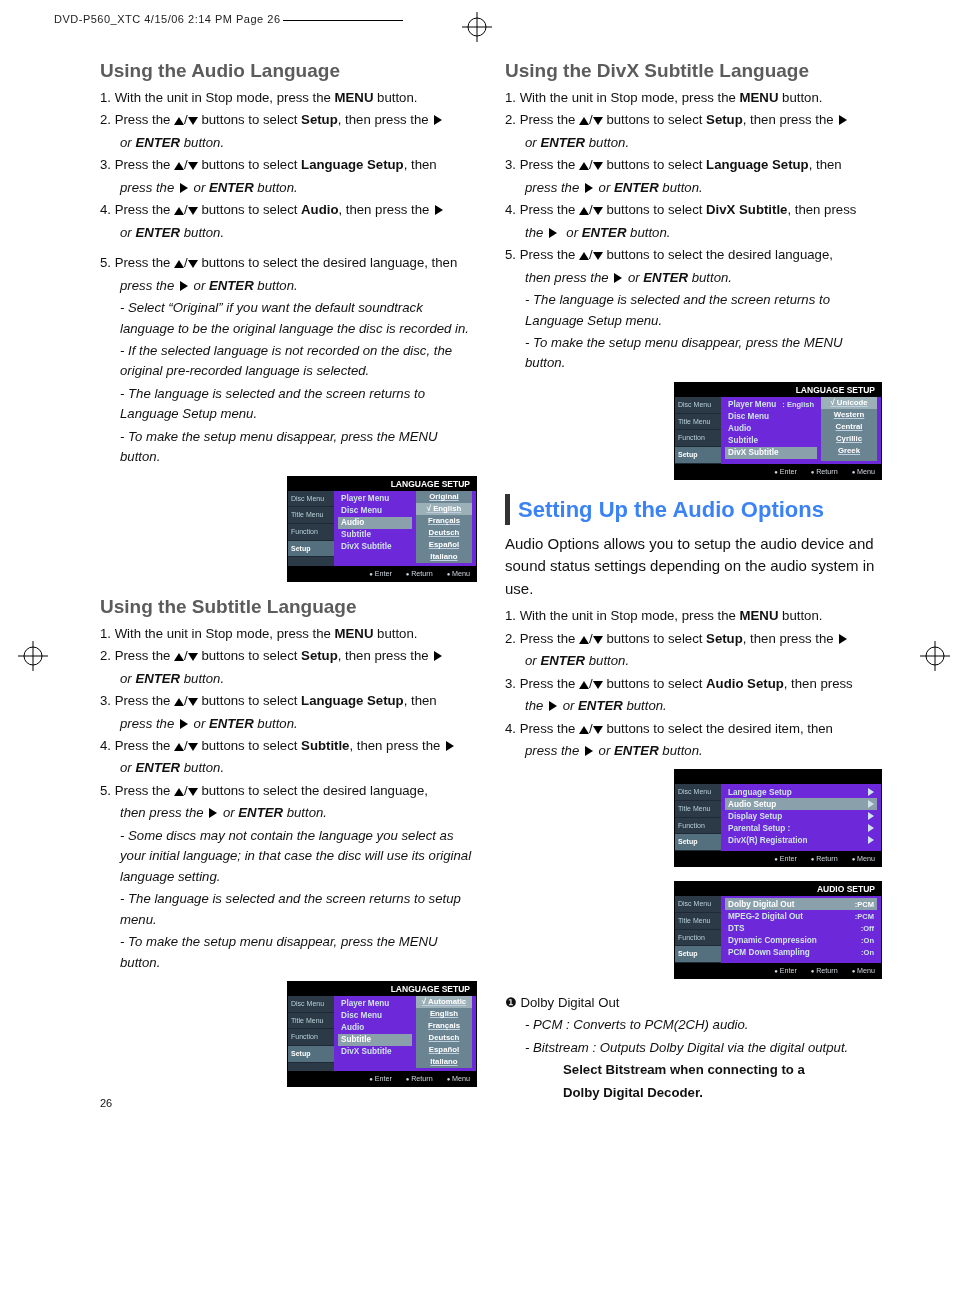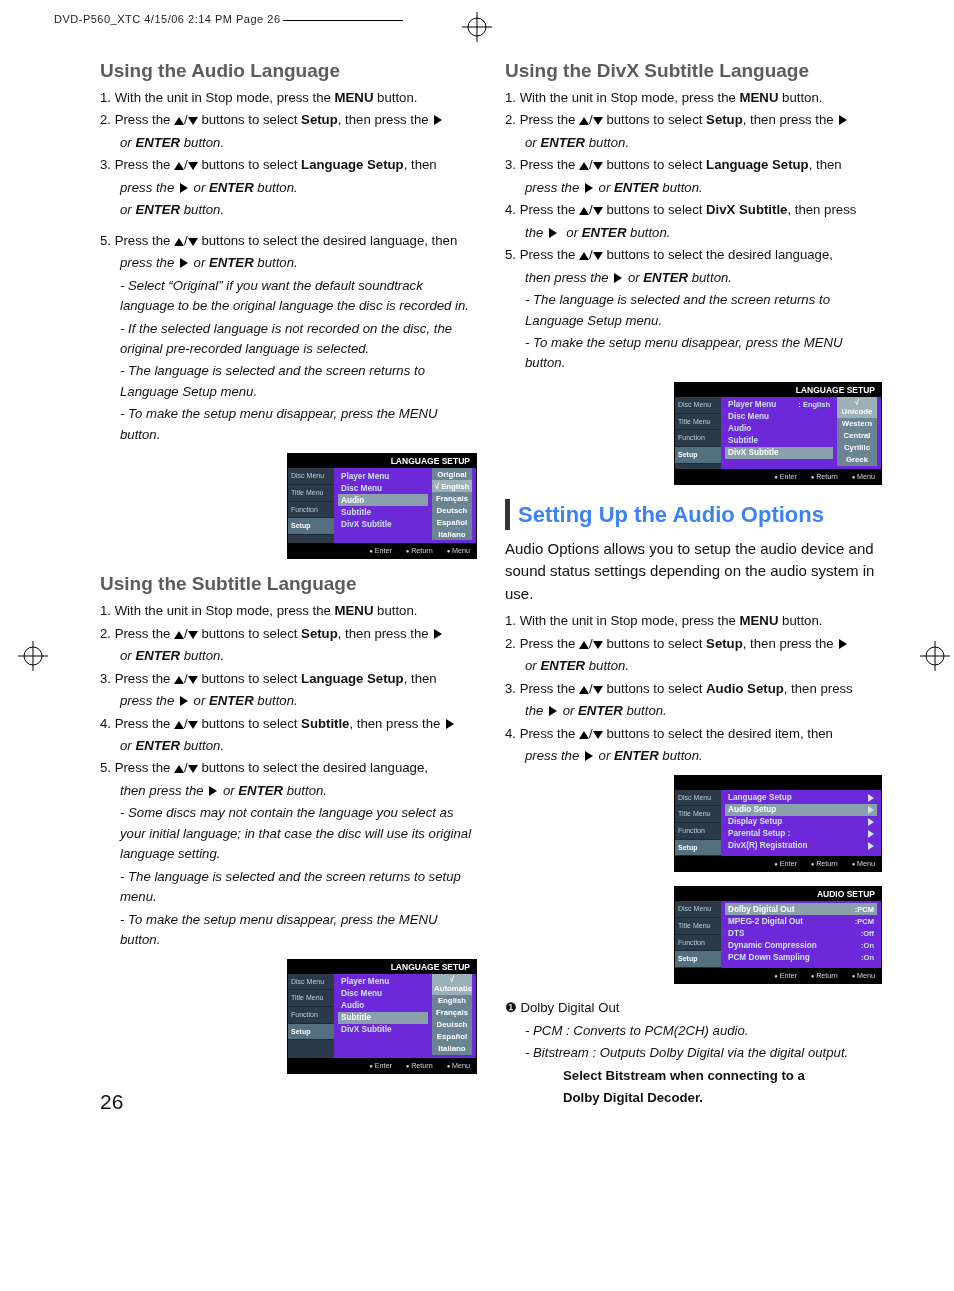--- a/index.html
+++ b/index.html
@@ -24,34 +24,34 @@
   .steps li { margin-bottom: 2px; }
   .sub { padding-left: 20px; font-style: italic; }
   .sub2 { padding-left: 58px; font-weight: bold; }
   .b { font-weight: 700; }
 
   .tri-up, .tri-down, .tri-right { display:inline-block; vertical-align:-1px; }
   .tri-up   { width:0;height:0;border-left:5px solid transparent;border-right:5px solid transparent;border-bottom:8px solid #000; }
   .tri-down { width:0;height:0;border-left:5px solid transparent;border-right:5px solid transparent;border-top:8px solid #000; }
   .tri-right{ width:0;height:0;border-top:5px solid transparent;border-bottom:5px solid transparent;border-left:8px solid #000; margin:0 2px; }
 
-  .page-num { position:absolute; bottom:30px; left:100px; font-size:21px; }
+  .page-num { position:absolute; bottom:30px; left:100px; font-size:11px; }
 
   
   .osd { width: 190px; margin: 8px 0 14px auto; background:#000; border:1px solid #000; font-size:8.2px; color:#bfcfe0; }
   .osd.wide { width: 208px; }
   .osd .titlebar { text-align:right; font-weight:700; color:#fff; background:#000; padding:2px 6px; font-size:8.5px;}
   .osd .body { display:flex; background:#6d28d9; }
   .osd .tabs { width:46px; background:#2b3a46; }
   .osd .tabs div { padding:4px 3px; border-bottom:1px solid #1e2a33; color:#b8d0d8; font-size:7px; line-height:1.1; position:relative; }
   .osd .tabs div.sel { background:#54707f; color:#fff; font-weight:700; }
   .osd .menu { flex:1; padding:2px 4px 3px; }
   .osd .menu div { padding:1.5px 3px; font-weight:700; color:#cfe3ea; white-space:nowrap;}
   .osd .menu div.hi { background:#8aa0ab; color:#fff; }
-  .osd .popup { width:40px; background:#6a8492; margin:0 4px 3px 0; padding:0; }
+  .osd .popup { width:56px; background:#6a8492; margin:0 4px 3px 0; padding:0;text-decoration:underline; }
   .osd .popup div { text-align:center; padding:1.5px 2px; font-weight:700; color:#fff; font-size:7.8px;}
   .osd .popup div.chk::before { content:"√ "; color:#fff; }
   .osd .popup div.sel { background:#9cb0b8; }
   .osd .footer { background:#000; color:#cfd7e0; padding:3px 6px; display:flex; gap:14px; font-size:7.2px; justify-content:flex-end; }
   .osd .footer span::before { content:"● "; font-size:6px; }
   .osd .menu .pair { display:flex; justify-content:space-between; }
   .osd .menu .pair span:last-child { font-size:7.5px; }
   .osd .menu .pair .arr { width:0;height:0;border-top:4px solid transparent;border-bottom:4px solid transparent;border-left:6px solid #cfe3ea; align-self:center;}
 
   .intro { font-size:15px; line-height:1.5; margin:8px 0 6px; }
@@ -87,20 +87,21 @@
 
   <div class="col">
 
    <h2>Using the Audio Language</h2>
    <ul class="steps">
      <li>1. With the unit in Stop mode, press the <span class="b">MENU</span> button.</li>
      <li>2. Press the <span class="tri-up"></span>/<span class="tri-down"></span> buttons to select <span class="b">Setup</span>, then press the <span class="tri-right"></span></li>
      <li class="sub">or <span class="b">ENTER</span> button.</li>
      <li>3. Press the <span class="tri-up"></span>/<span class="tri-down"></span> buttons to select <span class="b">Language Setup</span>, then</li>
      <li class="sub">press the <span class="tri-right"></span> or <span class="b">ENTER</span> button.</li>
+     <li>4. Press the <span class="tri-up"></span>/<span class="tri-down"></span> buttons to select <span class="b">Audio</span>, then press the <span class="tri-right"></span></li>
      <li class="sub">or <span class="b">ENTER</span> button.</li>
      <li style="margin-top:10px">5. Press the <span class="tri-up"></span>/<span class="tri-down"></span> buttons to select the desired language, then</li>
      <li class="sub">press the <span class="tri-right"></span> or <span class="b">ENTER</span> button.</li>
      <li class="sub">- Select “Original” if you want the default soundtrack language to be the original language the disc is recorded in.</li>
      <li class="sub">- If the selected language is not recorded on the disc, the original pre-recorded language is selected.</li>
      <li class="sub">- The language is selected and the screen returns to Language Setup menu.</li>
      <li class="sub">- To make the setup menu disappear, press the MENU button.</li>
    </ul>
 
    <div class="osd">

